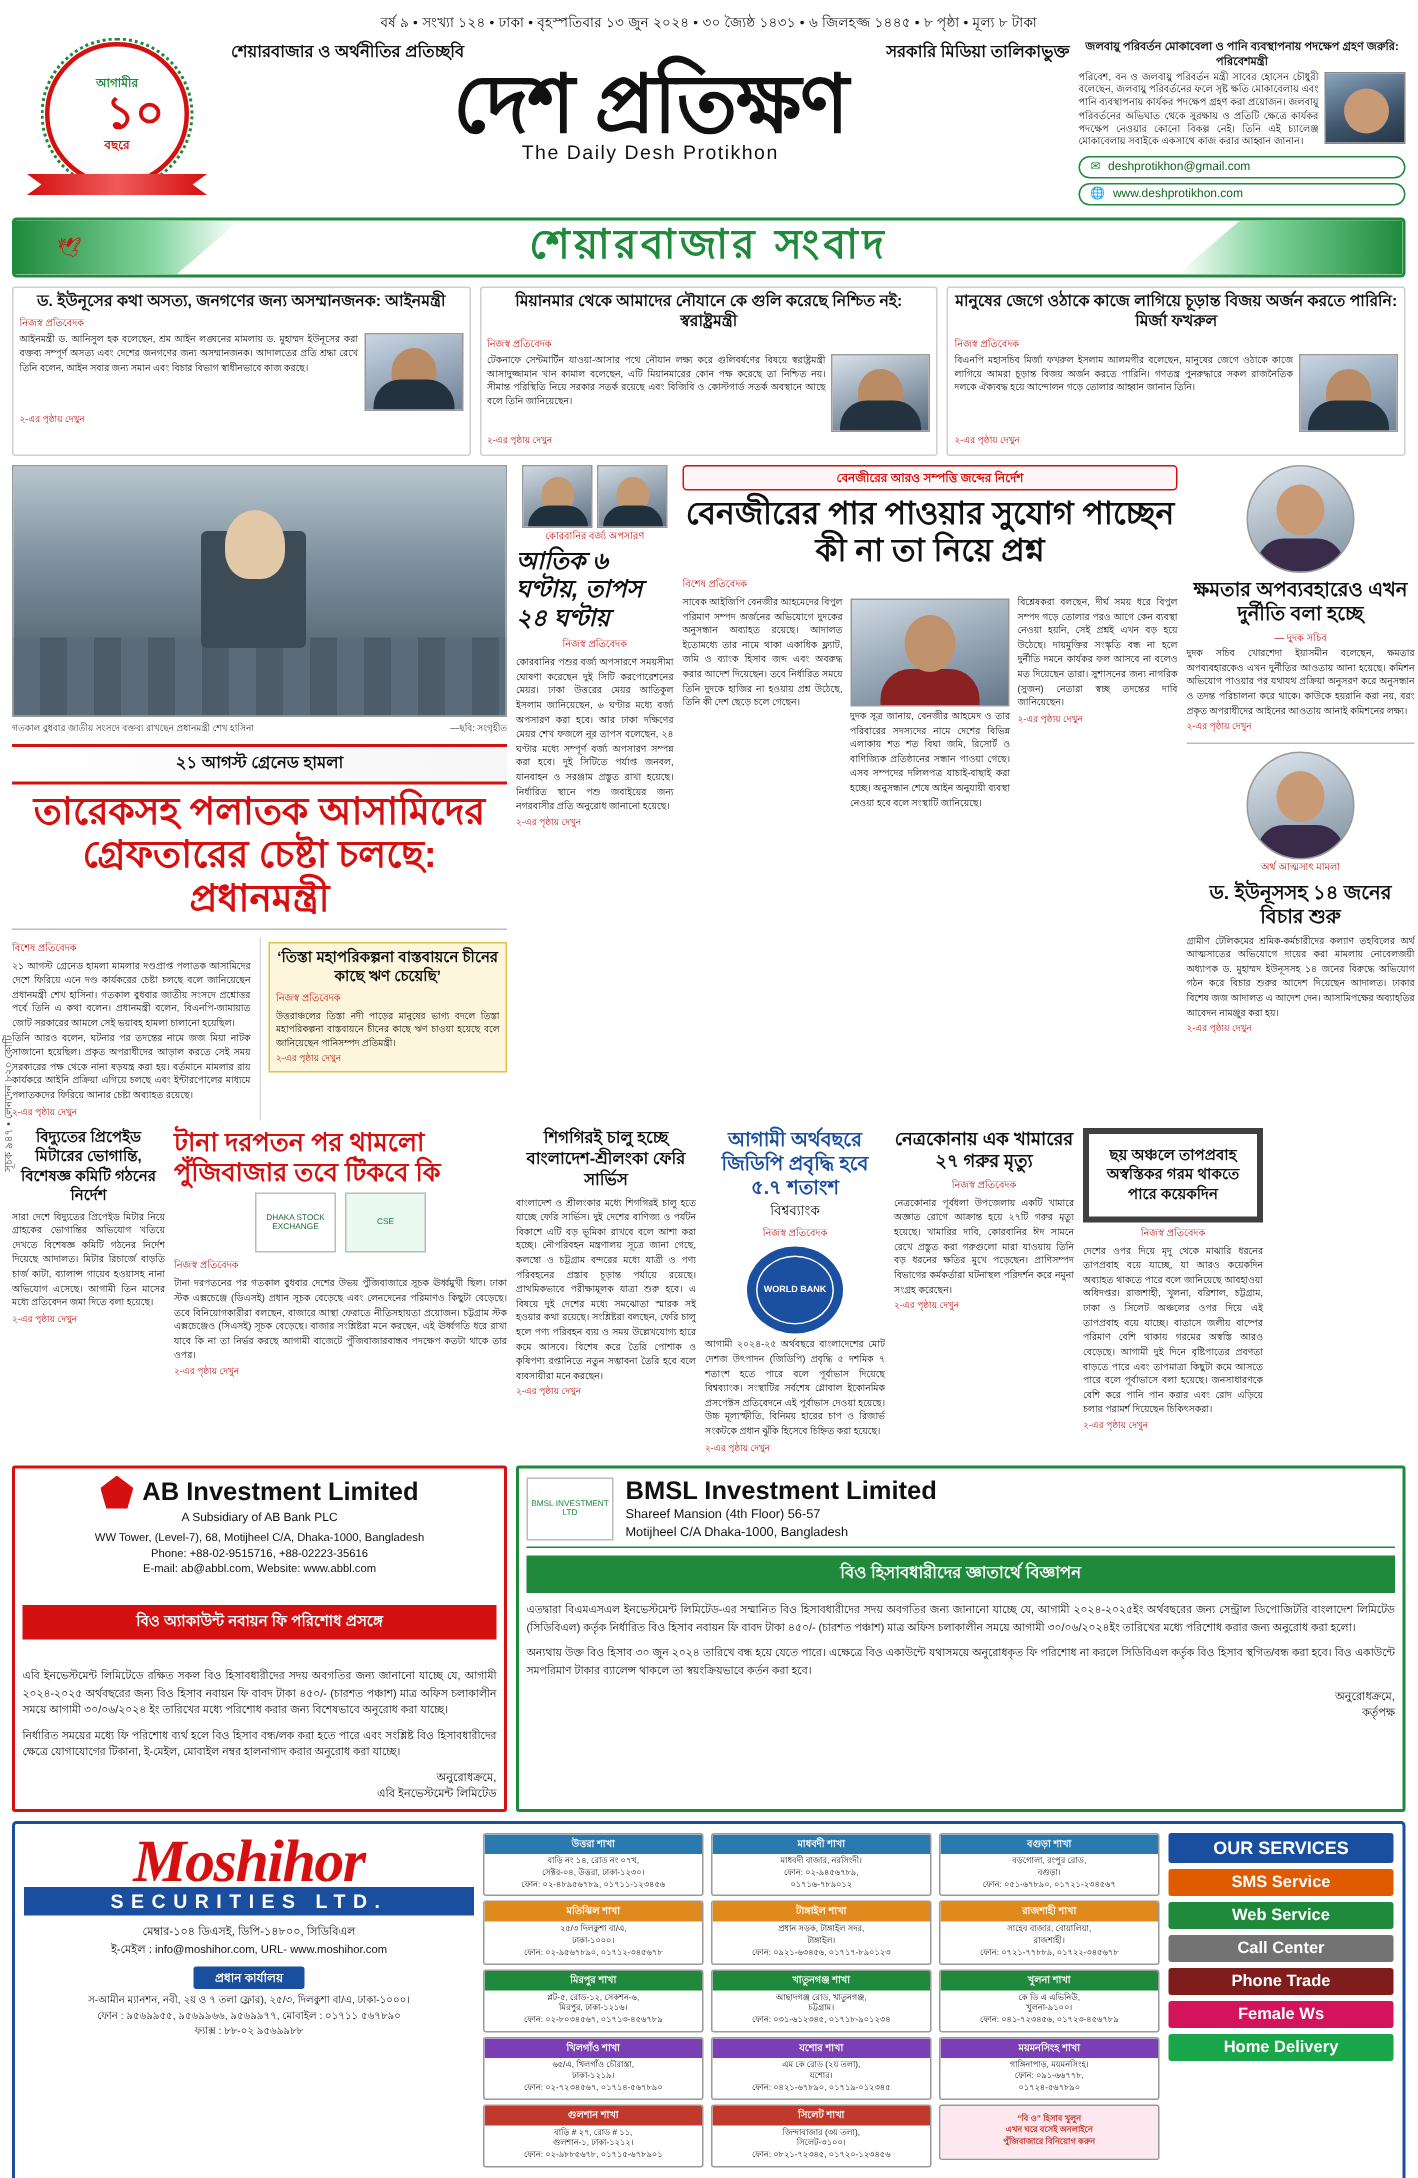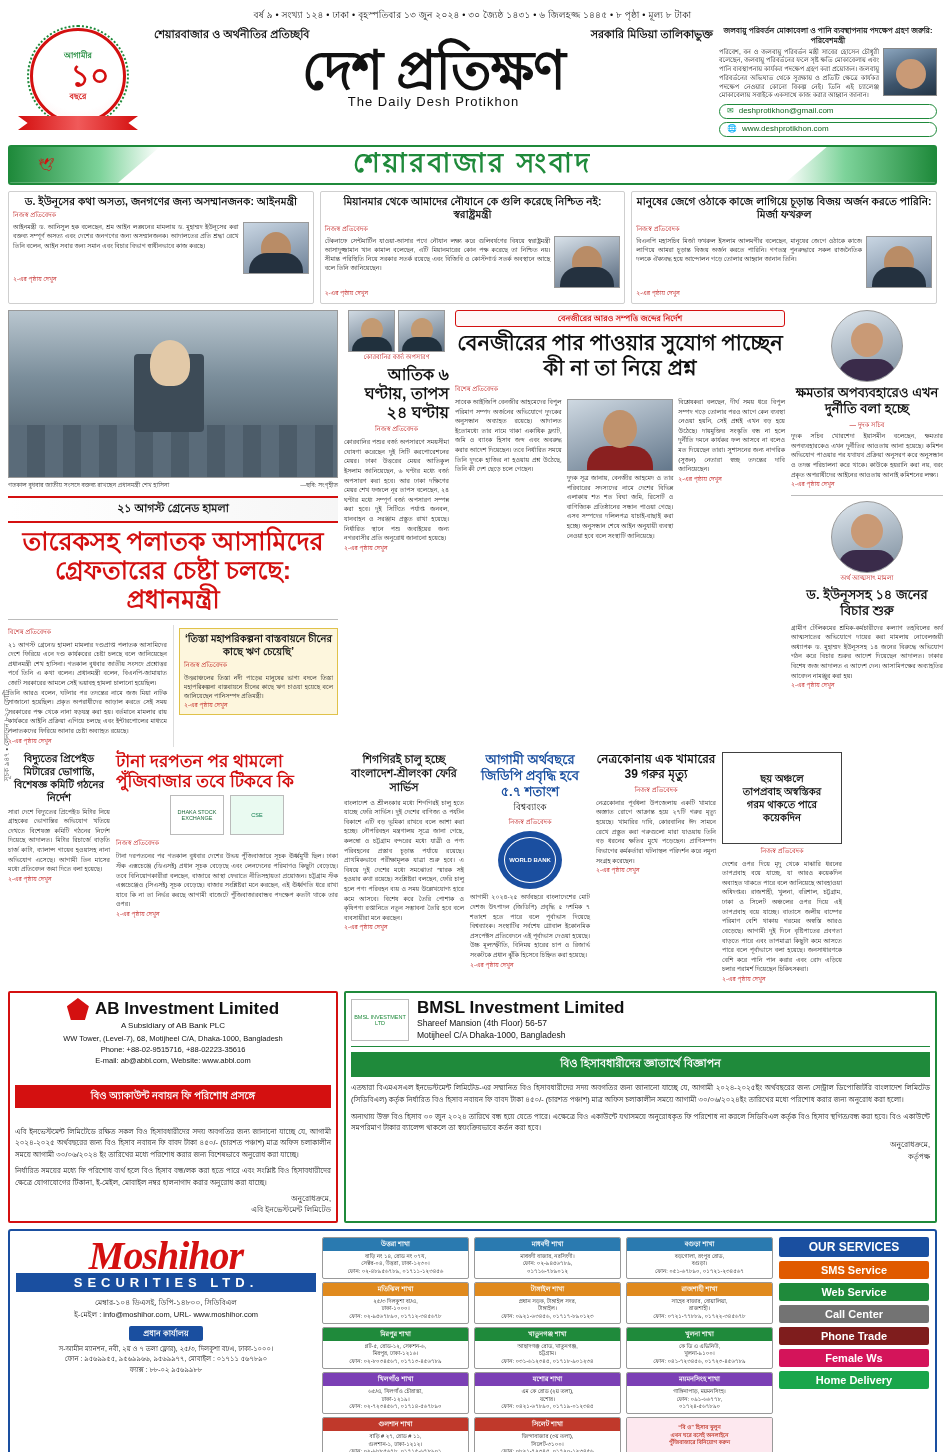--- a/index.html
+++ b/index.html
@@ -144,21 +144,21 @@
   .body-txt { font-size:6.2px; line-height:1.55; text-align:justify; margin:0; }
   .byline-red { font-size:6.5px; color:#b11; margin:2px 0; }
 
   .yellow-box {
     border:1px solid #e0c24a; background:#fdf6dd; padding:3px 4px; margin-top:3px;
   }
   .yellow-box h4 { margin:0; font-size:10px; line-height:1.3; text-align:center; font-weight:bold; color:#111;}
   .yellow-box p { font-size:6.1px; line-height:1.5; margin:2px 0 0; text-align:justify; }
 
   .colB .kicker { font-size:6.5px; text-align:center; color:#b11; }
-  .colB h2 { font-size:16px; line-height:1.2; text-align:right; margin:2px 0; font-weight:bold; }
+  .colB h2 { font-size:16px; line-height:1.2; text-align:left; margin:2px 0; font-weight:bold;font-style:italic; }
   .two-heads { display:flex; gap:3px; justify-content:center; }
   .mini-photo { width:47px; height:42px; border:1px solid #999; position:relative; overflow:hidden;
     background: linear-gradient(160deg,#cfd9e2,#5f7183); }
   .mini-photo .head { position:absolute; left:50%; top:7px; transform:translateX(-50%);
     width:22px; height:24px; border-radius:50%; background:#c39a72; }
   .mini-photo .body { position:absolute; left:50%; bottom:0; transform:translateX(-50%);
     width:40px; height:14px; border-radius:14px 14px 0 0; background:#20303d; }
 
   .colC .kicker-bar {
     border:1px solid #d41010; border-radius:3px; text-align:center; font-size:8px;
@@ -482,28 +482,28 @@
     <div class="mid4">
       <div class="blue-head">আগামী অর্থবছরে জিডিপি প্রবৃদ্ধি হবে ৫.৭ শতাংশ</div>
       <div style="text-align:center;font-size:9px;">বিশ্বব্যাংক</div>
       <div class="byline-red" style="text-align:center">নিজস্ব প্রতিবেদক</div>
       <div class="wb-logo">WORLD BANK</div>
       <p class="body-txt">আগামী ২০২৪-২৫ অর্থবছরে বাংলাদেশের মোট দেশজ উৎপাদন (জিডিপি) প্রবৃদ্ধি ৫ দশমিক ৭ শতাংশ হতে পারে বলে পূর্বাভাস দিয়েছে বিশ্বব্যাংক। সংস্থাটির সর্বশেষ গ্লোবাল ইকোনমিক প্রসপেক্টস প্রতিবেদনে এই পূর্বাভাস দেওয়া হয়েছে। উচ্চ মূল্যস্ফীতি, বিনিময় হারের চাপ ও রিজার্ভ সংকটকে প্রধান ঝুঁকি হিসেবে চিহ্নিত করা হয়েছে।</p>
       <div class="more">২-এর পৃষ্ঠায় দেখুন</div>
     </div>
 
     <div class="mid5">
-      <h3 style="font-size:12px;line-height:1.3;margin:0;text-align:center;">নেত্রকোনায় এক খামারের 39 গরুর মৃত্যু</h3>
+      <h3 style="font-size:12px;line-height:1.3;margin:0;text-align:center;">নেত্রকোনায় এক খামারের ২৭ গরুর মৃত্যু</h3>
       <div class="byline-red" style="text-align:center">নিজস্ব প্রতিবেদক</div>
       <p class="body-txt">নেত্রকোনার পূর্বধলা উপজেলায় একটি খামারে অজ্ঞাত রোগে আক্রান্ত হয়ে ২৭টি গরুর মৃত্যু হয়েছে। খামারির দাবি, কোরবানির ঈদ সামনে রেখে প্রস্তুত করা গরুগুলো মারা যাওয়ায় তিনি বড় ধরনের ক্ষতির মুখে পড়েছেন। প্রাণিসম্পদ বিভাগের কর্মকর্তারা ঘটনাস্থল পরিদর্শন করে নমুনা সংগ্রহ করেছেন।</p>
       <div class="more">২-এর পৃষ্ঠায় দেখুন</div>
     </div>
 
     <div class="mid6">
-      <div style="border:1px solid #404040;padding:19px;">
+      <div style="border:4px solid #404040;padding:8px;">
         <h3 style="font-size:10px;line-height:1.3;margin:0;text-align:center;">ছয় অঞ্চলে তাপপ্রবাহ অস্বস্তিকর গরম থাকতে পারে কয়েকদিন</h3>
       </div>
       <div class="byline-red" style="text-align:center">নিজস্ব প্রতিবেদক</div>
       <p class="body-txt">দেশের ওপর দিয়ে মৃদু থেকে মাঝারি ধরনের তাপপ্রবাহ বয়ে যাচ্ছে, যা আরও কয়েকদিন অব্যাহত থাকতে পারে বলে জানিয়েছে আবহাওয়া অধিদপ্তর। রাজশাহী, খুলনা, বরিশাল, চট্টগ্রাম, ঢাকা ও সিলেট অঞ্চলের ওপর দিয়ে এই তাপপ্রবাহ বয়ে যাচ্ছে। বাতাসে জলীয় বাষ্পের পরিমাণ বেশি থাকায় গরমের অস্বস্তি আরও বেড়েছে। আগামী দুই দিনে বৃষ্টিপাতের প্রবণতা বাড়তে পারে এবং তাপমাত্রা কিছুটা কমে আসতে পারে বলে পূর্বাভাসে বলা হয়েছে। জনসাধারণকে বেশি করে পানি পান করার এবং রোদ এড়িয়ে চলার পরামর্শ দিয়েছেন চিকিৎসকরা।</p>
       <div class="more">২-এর পৃষ্ঠায় দেখুন</div>
     </div>
   </div>
 
   <div class="ads-row">
     <div class="ad-ab">

